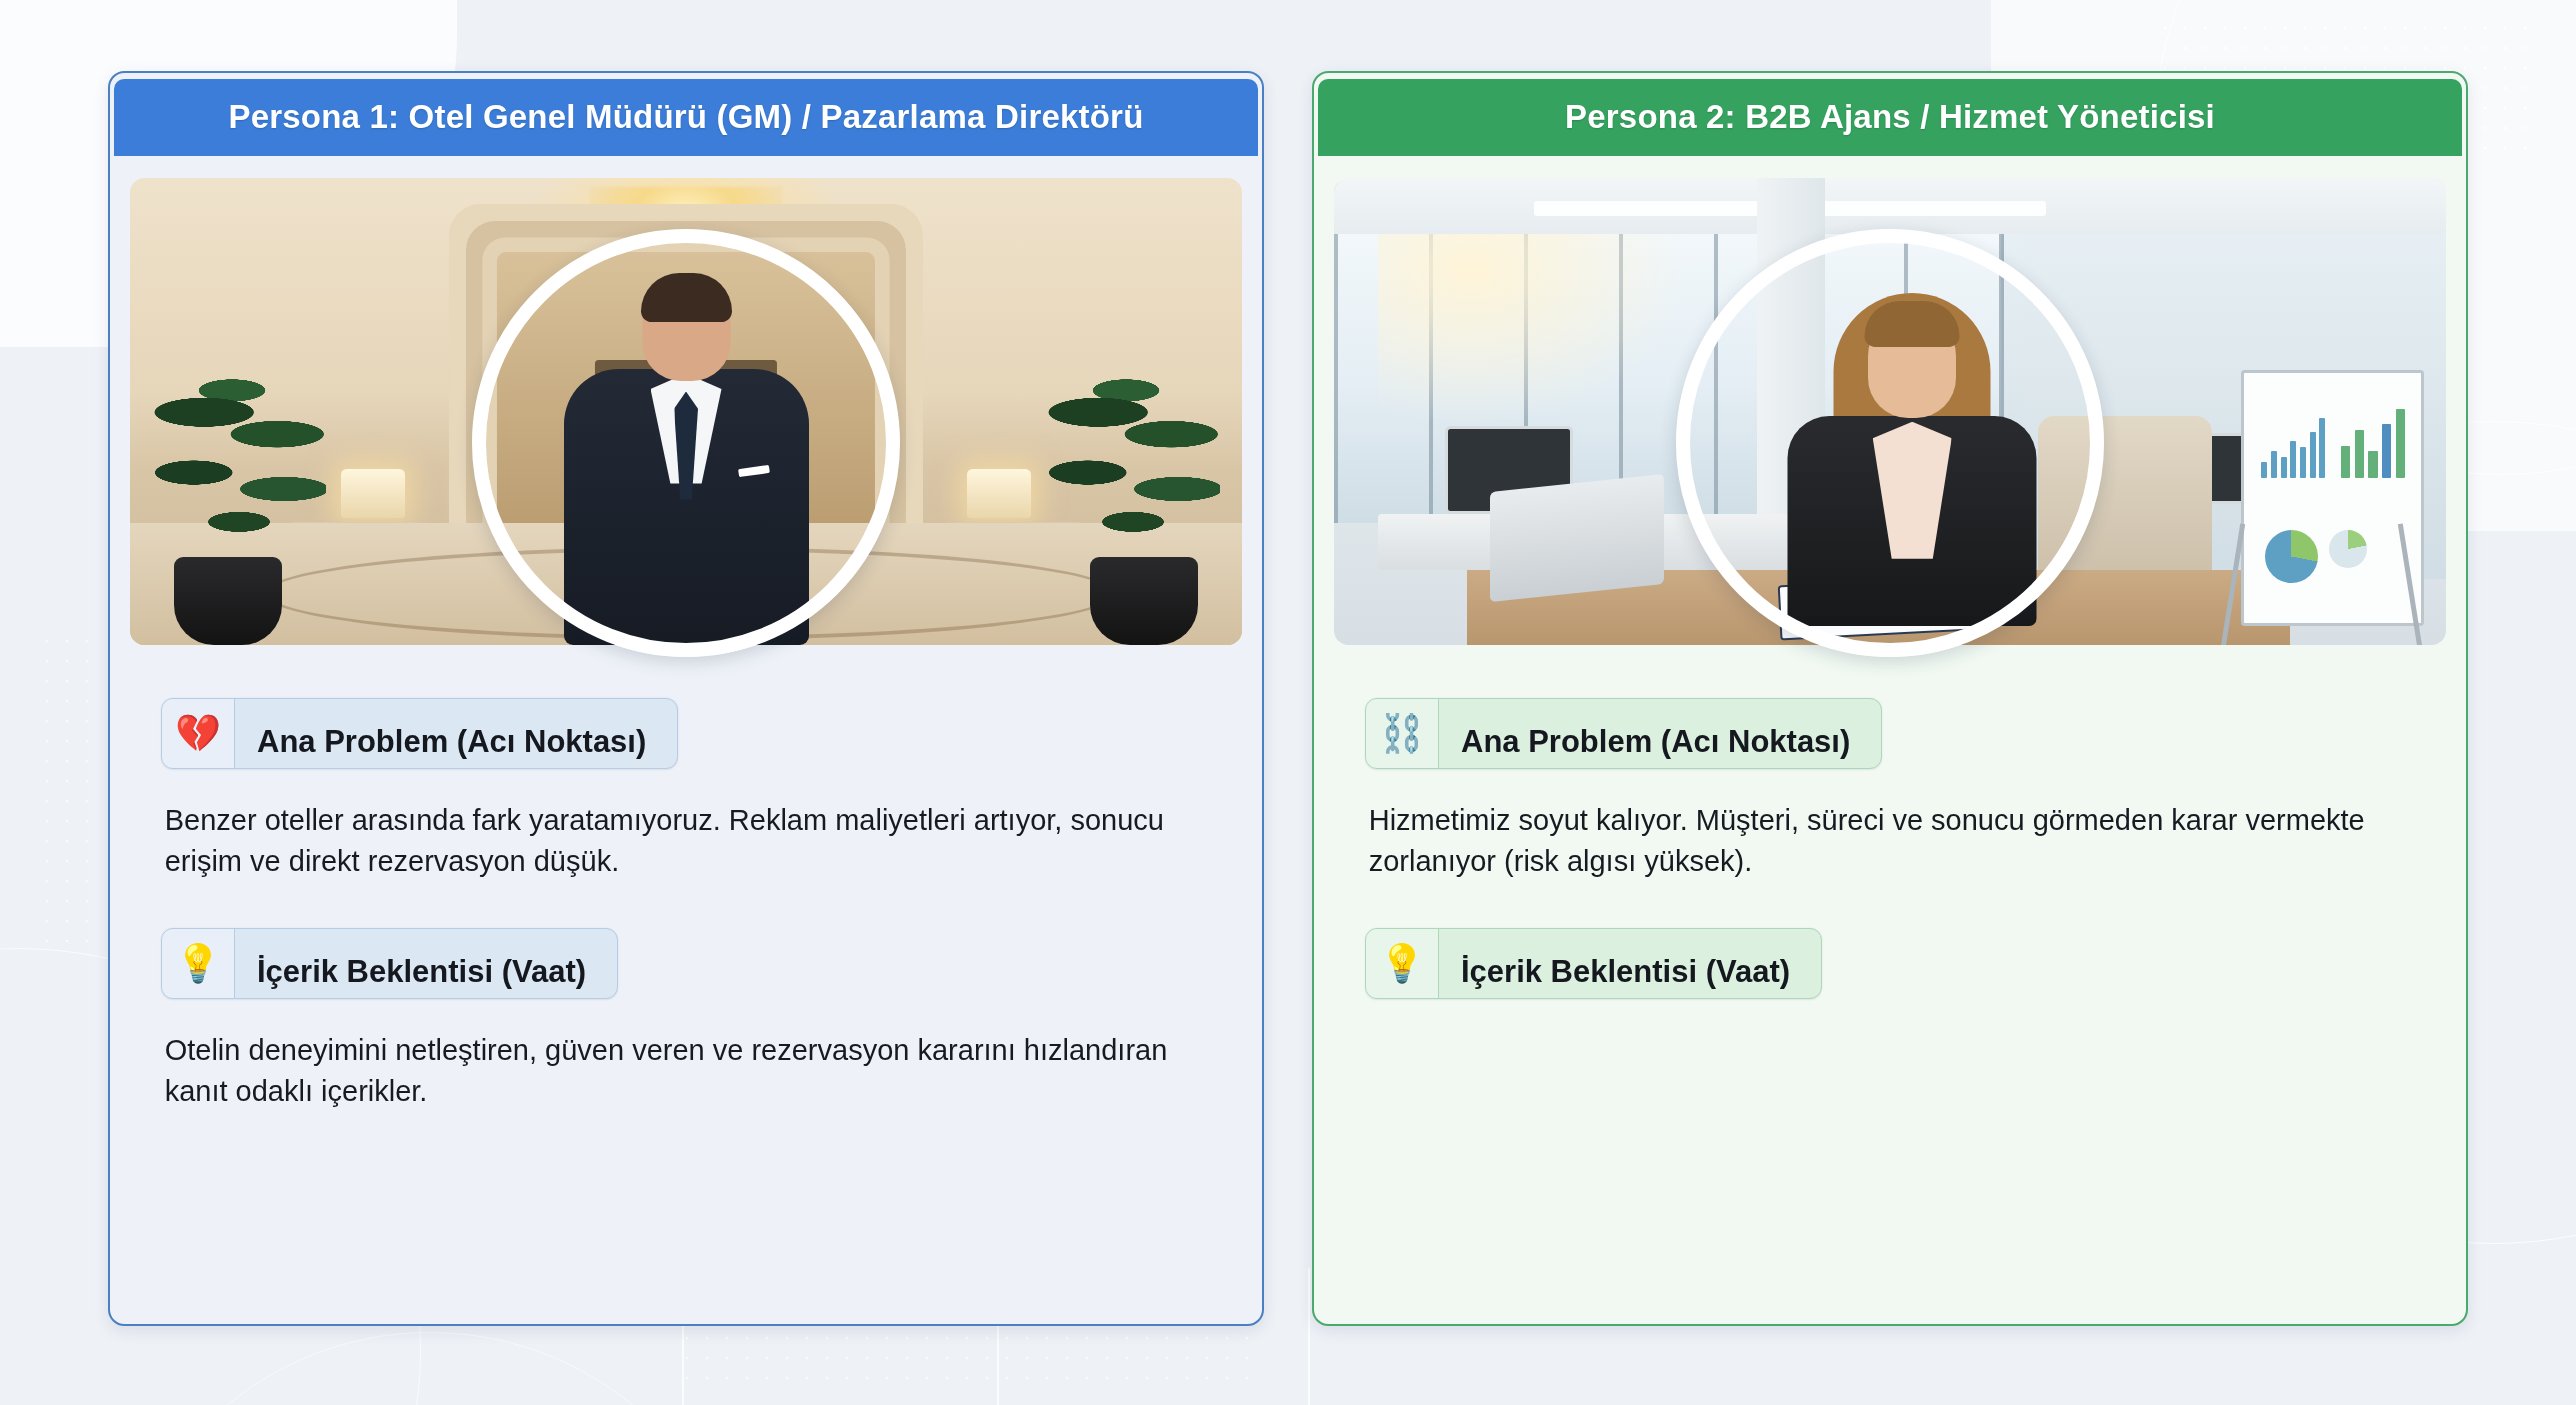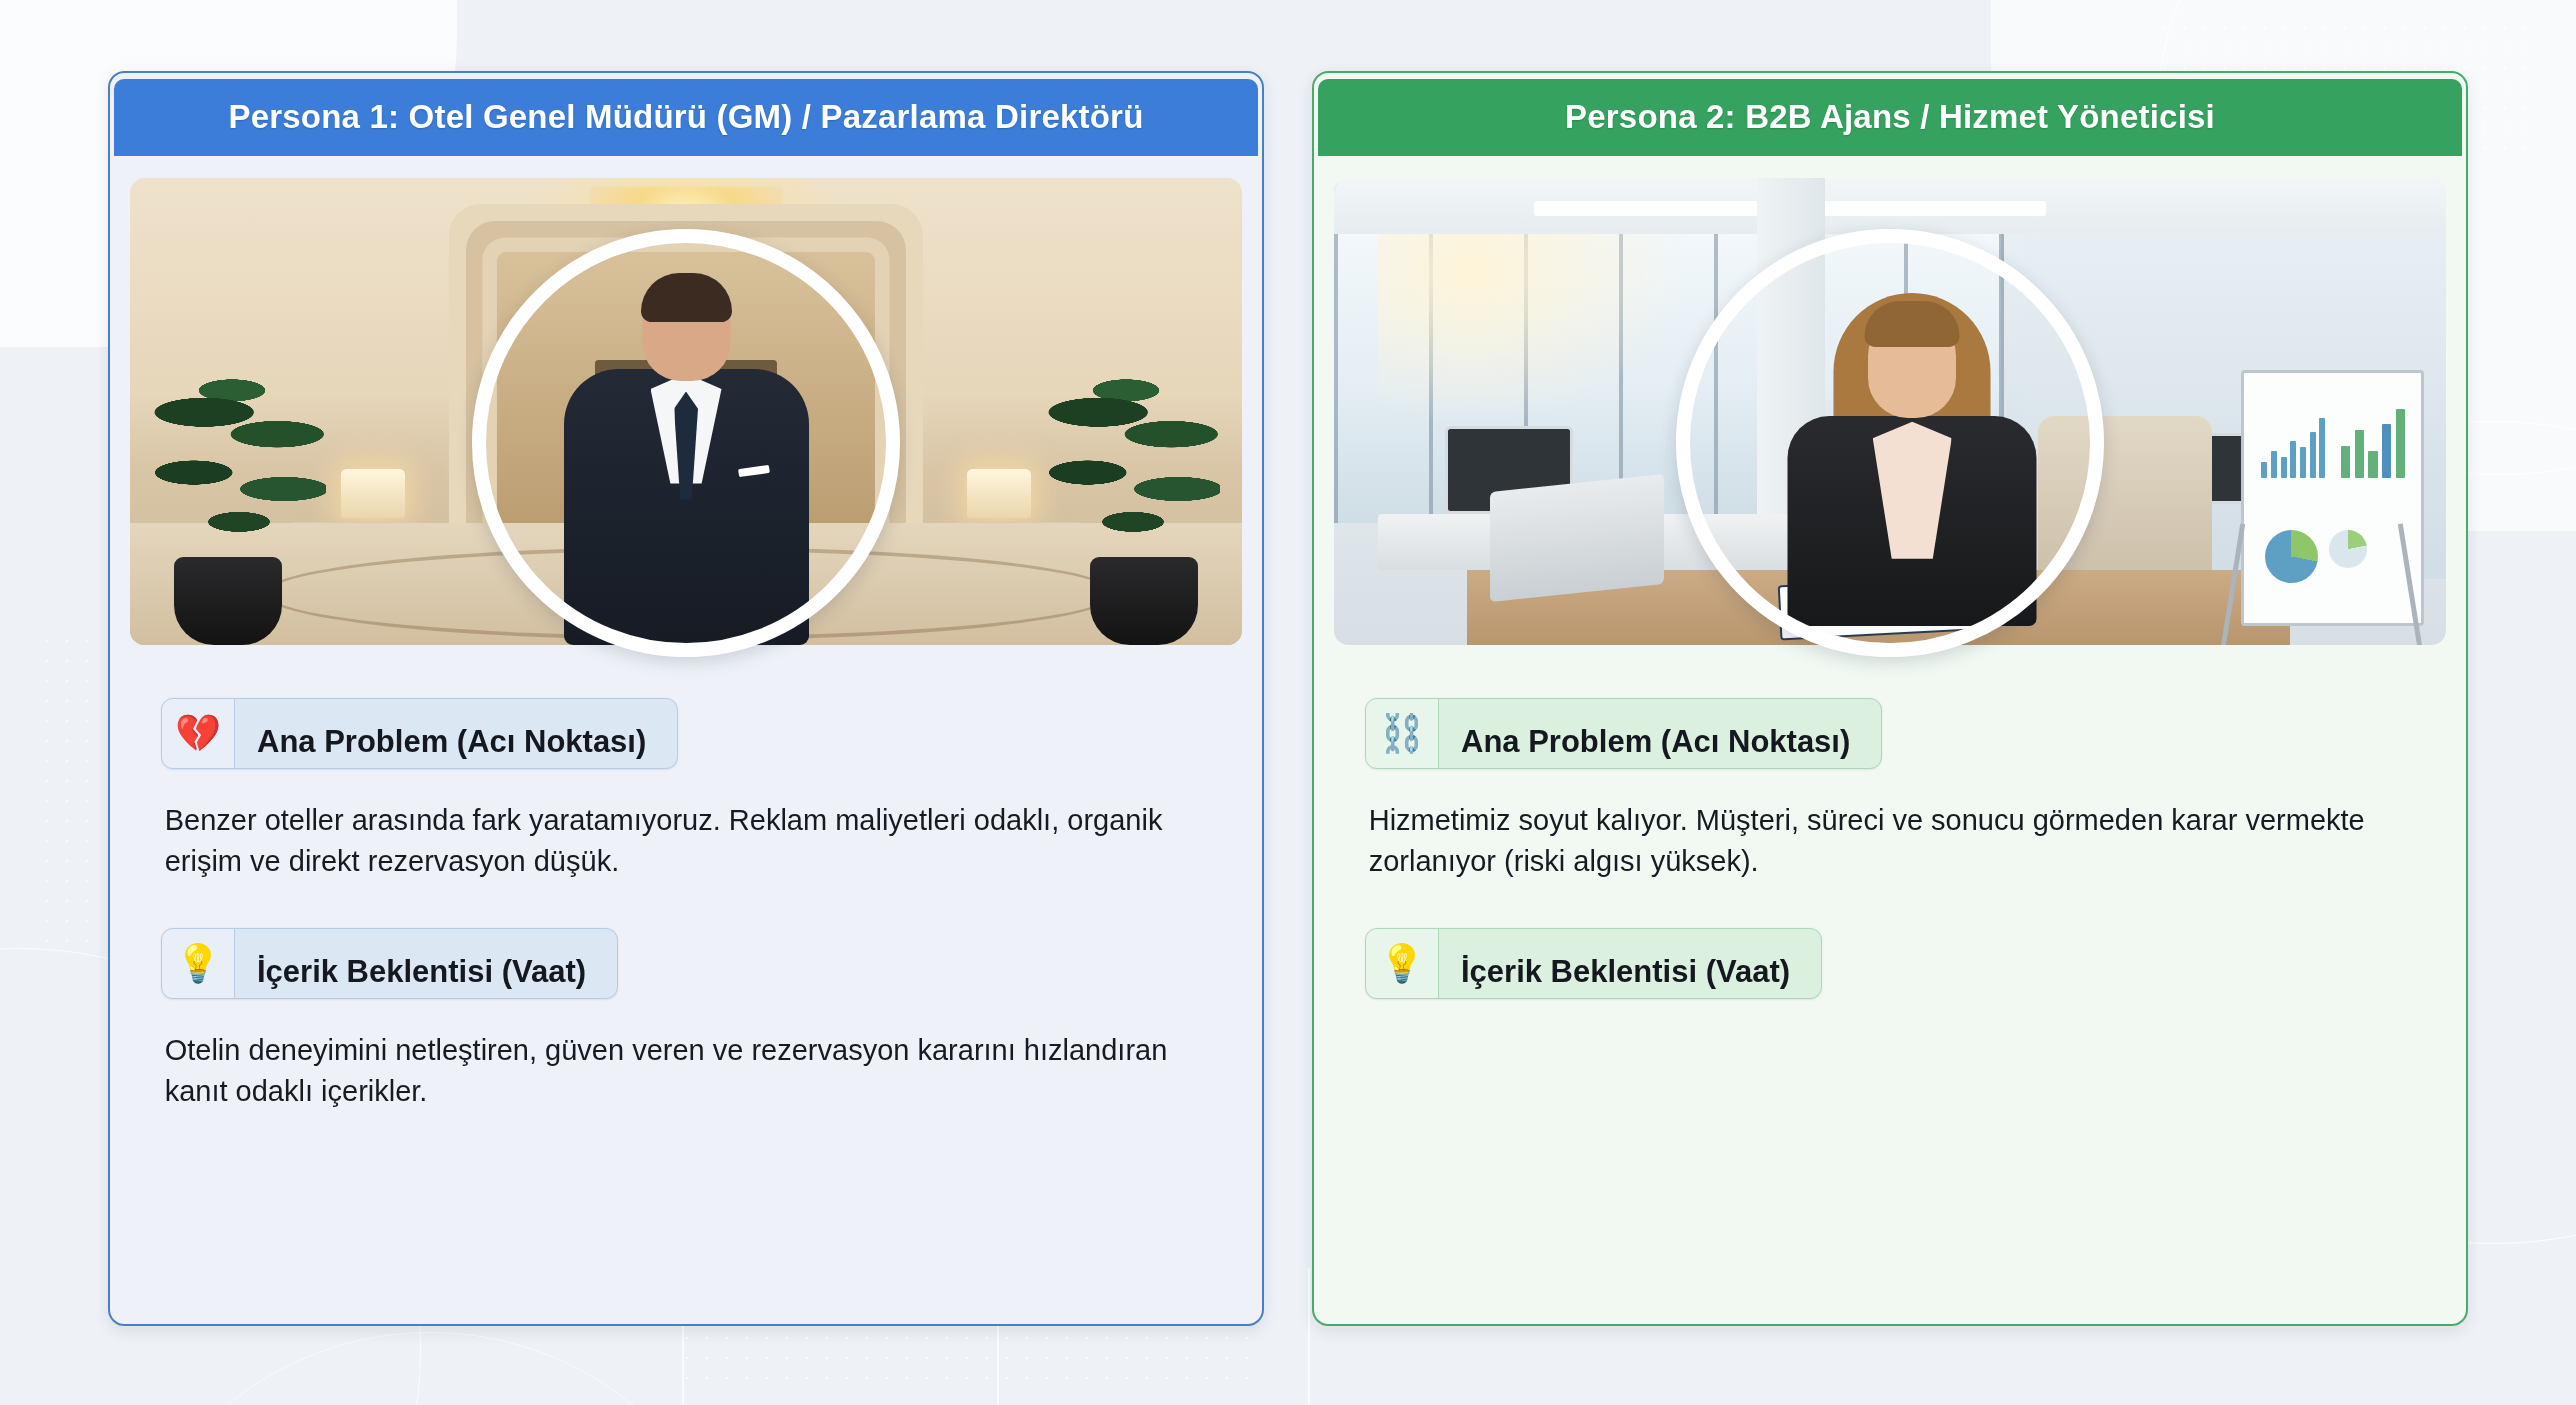--- a/index.html
+++ b/index.html
@@ -498,21 +498,21 @@
       <div class="ring"></div>
     </div>
 
     <div class="card-body">
 
       <div class="block">
         <div class="pill">
           <span class="pill-icon">💔</span>
           <span class="pill-label">Ana Problem (Acı Noktası)</span>
         </div>
-        <p class="para">Benzer oteller arasında fark yaratamıyoruz. Reklam maliyetleri odaklı, organik erişim ve direkt rezervasyon düşük.</p>
+        <p class="para">Benzer oteller arasında fark yaratamıyoruz. Reklam maliyetleri artıyor, sonucu erişim ve direkt rezervasyon düşük.</p>
       </div>
 
       <div class="block">
         <div class="pill">
           <span class="pill-icon">💡</span>
           <span class="pill-label">İçerik Beklentisi (Vaat)</span>
         </div>
         <p class="para">Otelin deneyimini netleştiren, güven veren ve rezervasyon kararını hızlandıran kanıt odaklı içerikler.</p>
       </div>
 
@@ -571,21 +571,21 @@
       <div class="ring"></div>
     </div>
 
     <div class="card-body">
 
       <div class="block">
         <div class="pill">
           <span class="pill-icon">⛓️</span>
           <span class="pill-label">Ana Problem (Acı Noktası)</span>
         </div>
-        <p class="para">Hizmetimiz soyut kalıyor. Müşteri, süreci ve sonucu görmeden karar vermekte zorlanıyor (riski algısı yüksek).</p>
+        <p class="para">Hizmetimiz soyut kalıyor. Müşteri, süreci ve sonucu görmeden karar vermekte zorlanıyor (risk algısı yüksek).</p>
       </div>
 
       <div class="block">
         <div class="pill">
           <span class="pill-icon">💡</span>
           <span class="pill-label">İçerik Beklentisi (Vaat)</span>
         </div>
       </div>
 
     </div>

